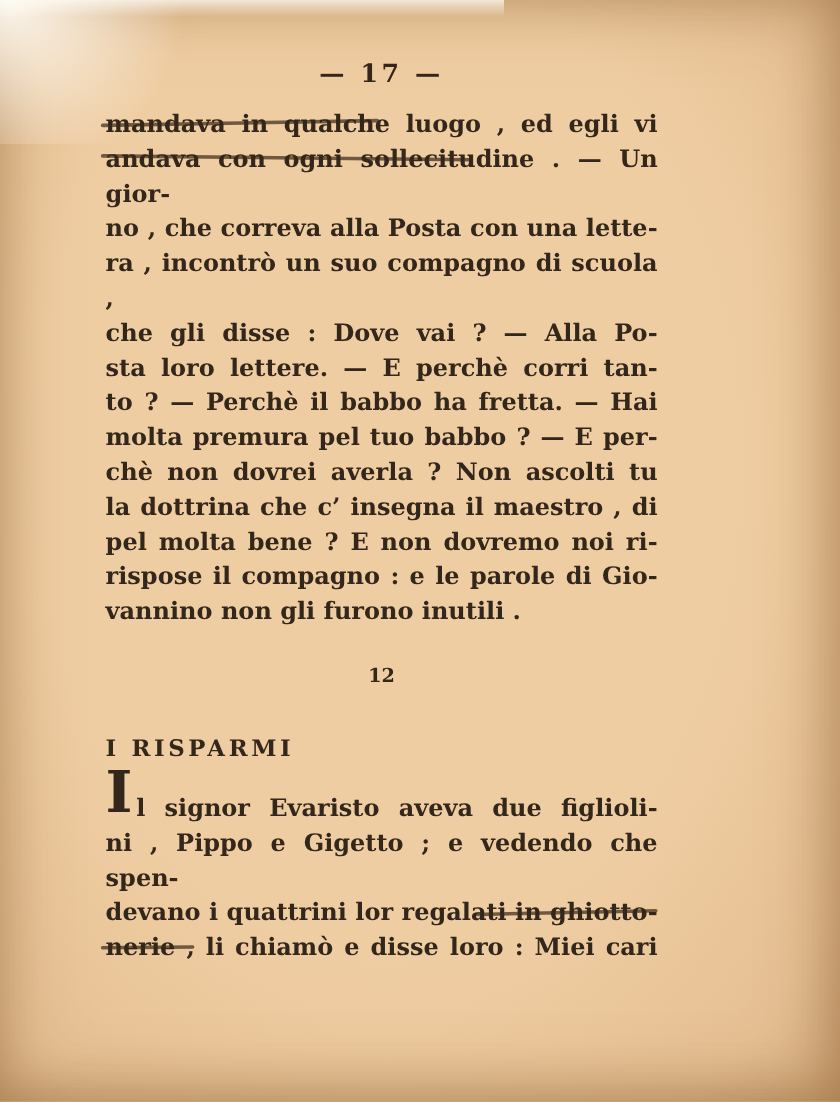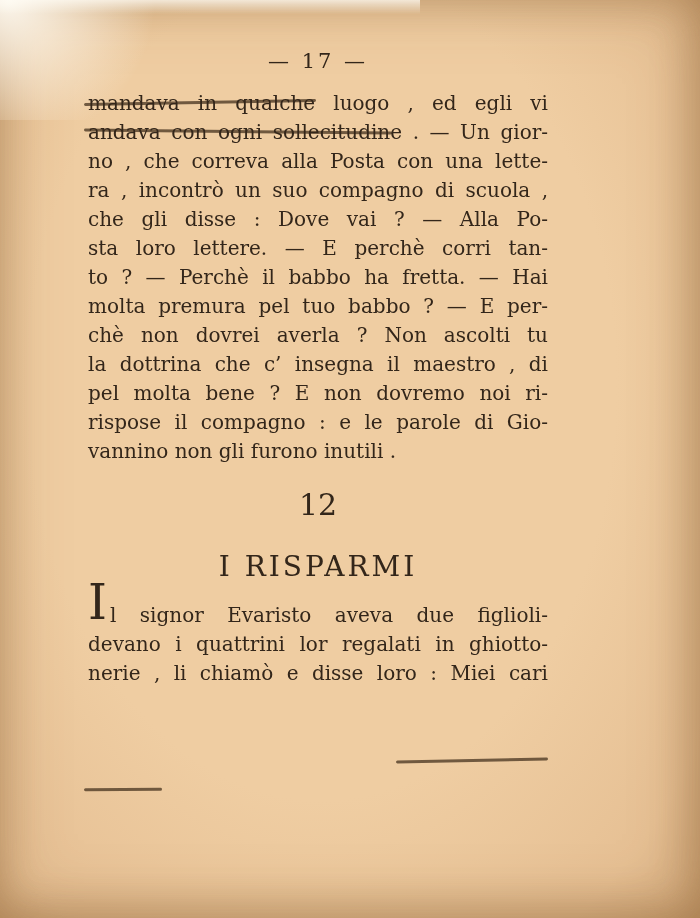--- a/index.html
+++ b/index.html
@@ -11,21 +11,21 @@
     position: relative;
     width: 700px;
     height: 918px;
     overflow: hidden;
     background: radial-gradient(ellipse at 46% 42%, #efcda2 55%, #e6c094 85%, #d8b083 100%);
     box-shadow:
       inset 0 0 70px rgba(130, 85, 40, 0.28),
       inset -10px 0 40px rgba(130, 85, 40, 0.22),
       inset 0 -10px 40px rgba(130, 85, 40, 0.22);
     font-family: "DejaVu Serif", "Liberation Serif", serif;
-    font-weight: 400;
+    font-weight: 700;
     color: #33261a;
   }
   .corner-light {
     position: absolute;
     top: 0; left: 0;
     width: 180px; height: 120px;
     background: radial-gradient(circle at 5% 0%, rgba(255, 252, 244, 0.95), rgba(255, 252, 244, 0) 70%);
     pointer-events: none;
   }
   .top-light {
@@ -52,27 +52,27 @@
     font-size: 20px;
     line-height: 29px;
     text-align: justify;
     text-align-last: justify;
   }
   .line.no-stretch {
     text-align-last: left;
   }
   .section-number {
     text-align: center;
-    font-size: 30px;
+    font-size: 16px;
     line-height: 29px;
     margin-top: 24px;
   }
   .section-title {
-    text-align: center;
-    font-size: 28px;
+    text-align: left;
+    font-size: 19px;
     line-height: 29px;
     letter-spacing: 3px;
     margin-top: 33px;
   }
   .para2 {
     margin-top: 20px;
   }
   .drop-cap {
     font-size: 48px;
     line-height: 1px;
@@ -134,19 +134,20 @@
     </div>
 
     <div class="section-number">12</div>
 
     <div class="section-title">I RISPARMI</div>
 
     <div class="para2">
       <div class="line">
         <span class="drop-cap"><span class="drop-cap-glyph">I</span></span><span>l signor Evaristo aveva due figlioli-</span>
       </div>
+      <div class="line">ni , Pippo e Gigetto ; e vedendo che spen-</div>
       <div class="line">devano i quattrini lor regalati in ghiotto-</div>
       <div class="line">nerie , li chiamò e disse loro : Miei cari</div>
 
     </div>
 
   </div>
 </div>
 
 </body></html>

